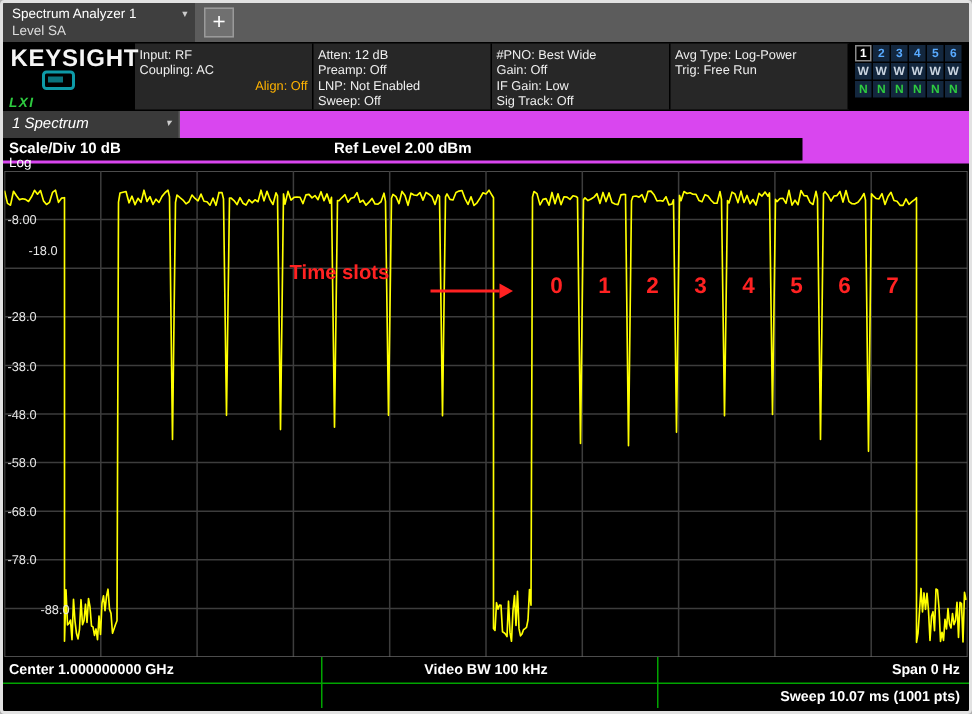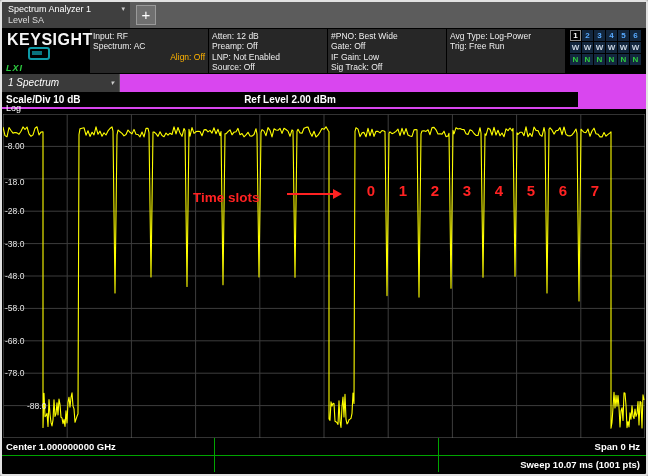--- a/index.html
+++ b/index.html
@@ -39,31 +39,31 @@
   .tt-w { color:#c9d4e0; }
   .tt-n { color:#2ecc40; }
 
   
   .measbar { position:absolute; left:0; top:72px; width:644px; height:35px; background:#d946ef;font-style:italic; }
   .meas-select { position:absolute; left:0; top:0; width:118px; height:18px; background:#3a3a3a;
                  border-right:1px solid #5a5a5a; color:#fff; font-size:10px; line-height:18px; padding-left:6px; }
   .meas-caret { position:absolute; right:5px; top:0; font-size:7px; color:#ccc; line-height:18px; }
 
   
-  .inforow { position:absolute; left:0; top:90px; width:576px; height:15px; background:#000; color:#fff; }
+  .inforow { position:absolute; left:0; top:90px; width:533px; height:15px; background:#000; color:#fff; }
   .scalediv { position:absolute; left:4px; top:0; font-size:10px; font-weight:bold; line-height:15px; }
   .reflevel { position:absolute; left:50%; transform:translateX(-50%); top:0; font-size:10px;
               font-weight:bold; line-height:15px; }
   .loglabel { position:absolute; left:4px; top:101px; font-size:9px; color:#fff; z-index:3; }
 
   
   .graph { position:absolute; left:1px; top:112px; width:642px; height:324px; background:#000; }
   .graph svg { position:absolute; left:0; top:0; }
   .ylab { position:absolute; left:2px; font-size:8.5px; color:#e6e6e6; z-index:2; }
-  .ts-label { position:absolute; left:190px; top:76px; font-size:13.5px; font-weight:bold; z-index:4; }
+  .ts-label { position:absolute; left:190px; top:60px; font-size:13.5px; font-weight:bold; z-index:4; }
   .ts-arrow-shaft { position:absolute; left:284px; top:79px; width:46px; height:2px; z-index:4; }
   .ts-arrow-head { position:absolute; left:330px; top:75px; width:0; height:0;
                    border-top:5px solid transparent; border-bottom:5px solid transparent;
                    border-left:9px solid #f00; z-index:4; }
   .slotnum { position:absolute; top:68px; font-size:15px; font-weight:bold; z-index:4;
              transform:translateX(-50%); }
 
   
   .footer1 { position:absolute; left:0; top:436px; width:644px; height:17px; color:#fff; }
   .footer2 { position:absolute; left:0; top:454px; width:644px; height:16px; color:#fff; }
@@ -90,32 +90,32 @@
 
   <div class="header">
     <div class="logo-col">
       <div class="brand">KEYSIGHT</div>
       <div class="logo-icon"></div>
       <div class="lxi" style="color: rgb(46, 204, 64);">LXI</div>
     </div>
     <div class="settings">
         <div class="hcol">
           <div class="hline">Input: RF</div>
-          <div class="hline">Spectrum: AC</div>
+          <div class="hline">Coupling: AC</div>
           <div class="hline" style="color: rgb(255, 179, 0); text-align: right;">Align: Off</div>
         </div>
         <div class="hcol">
           <div class="hline">Atten: 12 dB</div>
           <div class="hline">Preamp: Off</div>
           <div class="hline">LNP: Not Enabled</div>
-          <div class="hline">Source: Off</div>
+          <div class="hline">Sweep: Off</div>
         </div>
         <div class="hcol">
           <div class="hline">#PNO: Best Wide</div>
-          <div class="hline">Gate: Off</div>
+          <div class="hline">Gain: Off</div>
           <div class="hline">IF Gain: Low</div>
           <div class="hline">Sig Track: Off</div>
         </div>
         <div class="hcol">
           <div class="hline">Avg Type: Log-Power</div>
           <div class="hline">Trig: Free Run</div>
         </div>
       </div>
     <div class="trace-table">
         <div class="tt-row">
@@ -181,40 +181,41 @@
         <line x1="577.8" x2="577.8" y1="0" y2="324" stroke="#3d3d3d"></line>
         <line x1="0" x2="642" y1="291.6" y2="291.6" stroke="#3d3d3d"></line>
         <line x1="642" x2="642" y1="0" y2="324" stroke="#666666"></line>
         <line x1="0" x2="642" y1="324" y2="324" stroke="#666666"></line>
         <polyline points="0.0,13.1 2.0,21.6 4.0,22.8 6.0,13.5 8.0,16.5 10.0,19.1 12.0,18.5 14.0,18.9 16.0,20.3 18.0,17.2 20.0,12.9 22.0,15.5 24.0,13.0 26.0,19.9 28.0,22.3 30.0,20.9 32.0,14.3 34.0,12.8 36.0,20.9 38.0,18.1 40.0,17.8 40.0,313.5 41.0,279.2 42.0,302.6 43.0,301.6 44.0,299.4 45.0,312.5 46.0,285.6 47.0,300.2 48.0,308.4 49.0,311.9 50.0,305.8 51.0,285.8 52.0,302.4 53.0,299.8 54.0,288.8 55.0,300.9 56.0,285.0 57.0,290.6 58.0,303.3 59.0,303.9 60.0,309.6 61.0,305.3 62.0,312.5 63.0,296.7 64.0,309.0 65.0,288.1 66.0,283.2 67.0,293.1 68.0,283.5 69.0,278.8 70.0,292.1 71.0,294.9 72.0,308.2 73.0,305.3 74.0,302.3 75.0,299.8 76.0,20.7 77.0,14.7 79.0,14.2 81.0,13.7 83.0,21.2 85.0,16.8 87.0,22.4 89.0,18.2 91.0,20.9 93.0,12.8 95.0,20.3 97.0,17.1 99.0,22.3 101.0,18.8 103.0,21.0 105.0,16.9 107.0,14.5 109.0,12.8 110.0,17.2 112.0,179.0 114.0,20.9 115.0,16.0 117.0,17.8 119.0,19.4 121.0,21.9 123.0,20.5 125.0,16.0 127.0,18.3 129.0,19.9 131.0,15.4 133.0,20.2 135.0,20.5 137.0,22.8 139.0,18.0 141.0,22.9 143.0,14.3 145.0,14.4 146.0,18.7 148.0,162.9 150.0,18.0 151.0,18.0 153.0,19.7 155.0,22.4 157.0,17.8 159.0,21.5 161.0,22.7 163.0,19.1 165.0,21.2 167.0,19.2 169.0,20.5 171.0,12.8 173.0,19.9 175.0,13.5 177.0,19.0 179.0,22.3 181.0,14.5 182.0,16.6 184.0,172.4 186.0,15.3 187.0,22.1 189.0,13.6 191.0,19.4 193.0,17.6 195.0,17.3 197.0,17.5 199.0,21.7 201.0,15.9 203.0,15.6 205.0,17.9 207.0,16.4 209.0,19.1 211.0,13.8 213.0,19.8 215.0,15.3 217.0,21.5 218.0,17.6 220.0,170.8 222.0,19.7 223.0,19.8 225.0,17.7 227.0,15.8 229.0,20.8 231.0,18.2 233.0,17.7 235.0,14.4 237.0,20.8 239.0,19.5 241.0,22.8 243.0,20.8 245.0,18.3 247.0,22.0 249.0,22.1 251.0,20.5 253.0,14.8 254.0,20.2 256.0,162.9 258.0,18.2 259.0,15.6 261.0,17.1 263.0,21.7 265.0,13.6 267.0,16.3 269.0,22.9 271.0,14.8 273.0,16.0 275.0,16.3 277.0,14.4 279.0,19.4 281.0,14.3 283.0,15.5 285.0,17.1 287.0,22.3 289.0,15.9 290.0,16.9 292.0,163.2 294.0,17.3 295.0,15.3 297.0,18.9 299.0,19.3 301.0,14.3 303.0,13.4 305.0,13.0 307.0,18.4 309.0,22.3 311.0,17.2 313.0,23.0 315.0,21.2 317.0,18.1 319.0,14.5 321.0,15.3 323.0,12.8 325.0,16.2 326.0,17.8 326.0,305.0 327.0,306.3 328.0,287.8 329.0,292.1 330.0,289.4 331.0,289.6 332.0,307.2 333.0,307.8 334.0,308.7 335.0,310.4 336.0,286.8 337.0,307.6 338.0,313.5 339.0,292.9 340.0,283.0 341.0,302.9 342.0,280.2 343.0,305.1 344.0,309.9 345.0,308.6 346.0,305.8 347.0,305.1 348.0,304.3 349.0,299.3 350.0,279.1 351.0,289.5 352.0,17.3 353.0,13.7 355.0,15.1 357.0,22.6 359.0,18.9 361.0,18.4 363.0,22.8 365.0,14.3 367.0,21.8 369.0,15.2 371.0,22.4 373.0,17.2 375.0,17.4 377.0,18.9 379.0,16.5 381.0,17.0 382.0,17.8 384.0,181.6 386.0,19.1 387.0,17.9 389.0,19.7 391.0,18.7 393.0,17.4 395.0,15.1 397.0,21.6 399.0,14.3 401.0,20.4 403.0,14.6 405.0,21.0 407.0,22.0 409.0,22.4 411.0,15.9 413.0,15.6 414.0,15.7 416.0,183.1 418.0,19.9 419.0,17.0 421.0,16.7 423.0,17.4 425.0,15.8 427.0,20.7 429.0,13.6 431.0,13.4 433.0,15.8 435.0,20.0 437.0,19.7 439.0,20.1 441.0,17.2 443.0,22.6 445.0,22.0 446.0,19.2 448.0,174.2 450.0,16.3 451.0,19.8 453.0,13.7 455.0,15.0 457.0,14.5 459.0,15.5 461.0,15.6 463.0,19.7 465.0,20.5 467.0,15.8 469.0,16.7 471.0,19.5 473.0,21.4 475.0,21.5 477.0,13.7 478.0,19.0 480.0,163.2 482.0,19.7 483.0,21.3 485.0,14.1 487.0,15.3 489.0,21.1 491.0,13.4 493.0,21.0 495.0,16.3 497.0,21.8 499.0,19.0 501.0,22.7 503.0,14.9 505.0,16.7 507.0,14.0 509.0,16.8 510.0,14.6 512.0,162.3 514.0,18.9 515.0,20.4 517.0,18.3 519.0,18.2 521.0,21.6 523.0,12.9 525.0,22.8 527.0,19.4 529.0,22.5 531.0,13.0 533.0,16.4 535.0,16.6 537.0,20.9 539.0,22.3 541.0,13.6 542.0,18.4 544.0,179.0 546.0,15.2 547.0,13.8 549.0,16.2 551.0,20.1 553.0,16.7 555.0,16.4 557.0,13.6 559.0,20.7 561.0,13.0 563.0,20.4 565.0,21.8 567.0,21.9 569.0,20.9 571.0,18.4 573.0,15.0 574.0,19.4 576.0,186.9 578.0,15.2 579.0,16.4 581.0,18.3 583.0,18.6 585.0,15.1 587.0,22.3 589.0,17.0 591.0,14.2 593.0,19.7 595.0,20.2 597.0,22.9 599.0,22.9 601.0,18.6 603.0,22.2 605.0,20.4 607.0,18.9 608.0,17.8 608.0,314.2 609.0,308.3 610.0,293.5 611.0,278.3 612.0,293.9 613.0,281.3 614.0,292.2 615.0,281.5 616.0,293.2 617.0,313.0 618.0,296.9 619.0,293.8 620.0,306.4 621.0,278.7 622.0,279.3 623.0,291.3 624.0,313.6 625.0,307.5 626.0,312.9 627.0,298.9 628.0,305.3 629.0,291.7 630.0,302.0 631.0,304.6 632.0,295.0 633.0,302.4 634.0,299.6 635.0,287.6 636.0,310.9 637.0,287.5 638.0,288.4 639.0,314.0 640.0,280.9 641.0,286.0" fill="none" stroke="#ffff00" stroke-width="1.1" stroke-linejoin="round"></polyline>
       </svg>
     <div class="ts-label" style="color: rgb(255, 34, 34);">Time slots</div>
     <div class="ts-arrow-shaft" style="background: rgb(255, 34, 34);"></div>
     <div class="ts-arrow-head" style="border-left-color: rgb(255, 34, 34);"></div>
   <div class="ylab" style="top: 27.4px;">-8.00</div>
-      <div class="ylab" style="top: 63px;">-18.0</div>
+      <div class="ylab" style="top: 48px; margin-left: 14px;">-18.0</div>
       <div class="ylab" style="top: 92.2px;">-28.0</div>
       <div class="ylab" style="top: 124.6px;">-38.0</div>
       <div class="ylab" style="top: 157px;">-48.0</div>
       <div class="ylab" style="top: 189.4px;">-58.0</div>
       <div class="ylab" style="top: 221.8px;">-68.0</div>
       <div class="ylab" style="top: 254.2px; text-align: right;">-78.0</div>
       <div class="ylab" style="top: 286.6px; padding-left: 22px;">-88.0</div>
       <div class="slotnum" style="left: 368px; color: rgb(255, 34, 34);">0</div>
       <div class="slotnum" style="left: 400px; color: rgb(255, 34, 34);">1</div>
       <div class="slotnum" style="left: 432px; color: rgb(255, 34, 34);">2</div>
       <div class="slotnum" style="left: 464px; color: rgb(255, 34, 34);">3</div>
       <div class="slotnum" style="left: 496px; color: rgb(255, 34, 34);">4</div>
       <div class="slotnum" style="left: 528px; color: rgb(255, 34, 34);">5</div>
       <div class="slotnum" style="left: 560px; color: rgb(255, 34, 34);">6</div>
       <div class="slotnum" style="left: 592px; color: rgb(255, 34, 34);">7</div>
     </div>
 
   <div class="footer1">
     <div class="f-left">Center 1.000000000 GHz</div>
+    <div class="f-center">Video BW 100 kHz</div>
     <div class="f-right">Span 0 Hz</div>
   </div>
   <div class="green-hline" style="background: rgb(0, 164, 0);"></div>
   <div class="green-vline" style="left: 212px; background: rgb(0, 164, 0);"></div>
   <div class="green-vline" style="left: 436px; background: rgb(0, 164, 0);"></div>
   <div class="footer2">
     <div class="f-right">Sweep 10.07 ms (1001 pts)</div>
   </div>
 
 </div>

